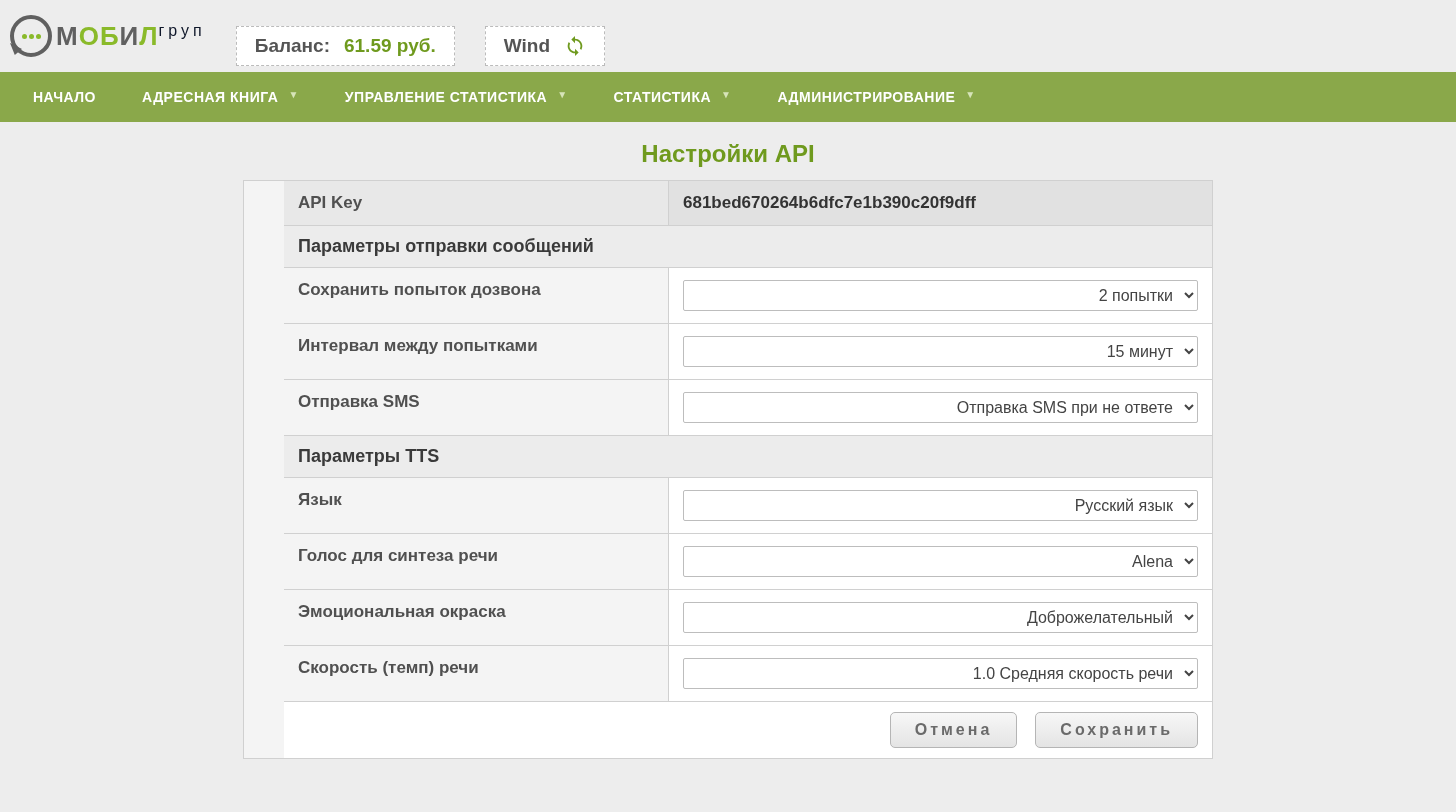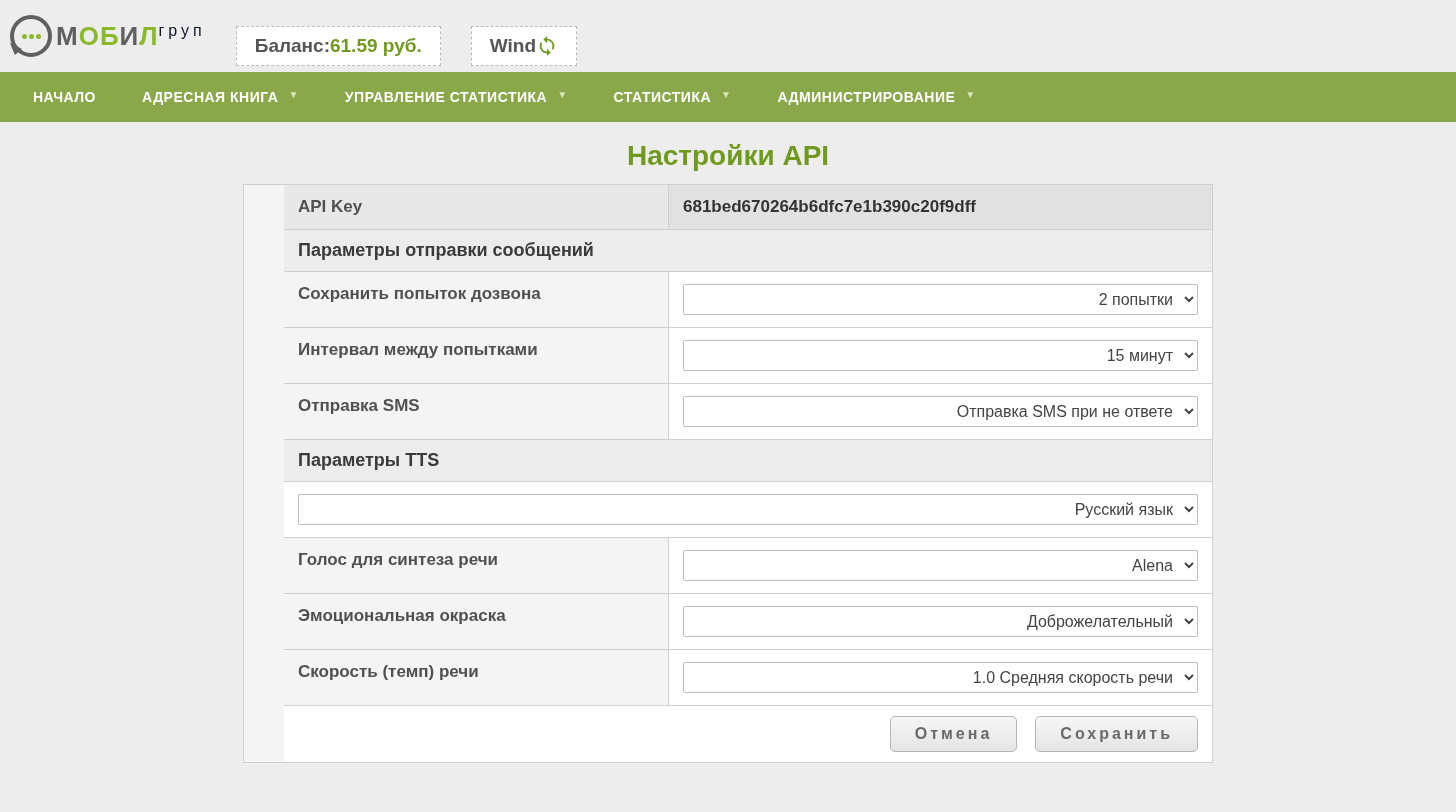--- a/index.html
+++ b/index.html
@@ -46,21 +46,21 @@
     .logo-grup { font-size: 16px; color: #0f172a; font-weight: normal; letter-spacing: 4px; text-align: right; }
     .balance-box, .wind-box {
       border: 1px dashed #bbb;
       background: #fff;
       padding: 8px 18px;
       font-size: 19px;
       font-weight: bold;
       color: #555;
       display: flex;
       align-items: center;
-      gap: 0;
+      gap: 14px;
       margin-top: 20px;
     }
     .balance-amount { color: #6f9a1e; }
     .refresh-icon {
       width: 22px; height: 22px;
       display: inline-block;
     }
     .refresh-icon svg { width: 100%; height: 100%; }
 
     .nav-bar {
@@ -78,21 +78,21 @@
       gap: 10px;
       cursor: pointer;
       letter-spacing: 0.5px;
       border: 1px solid transparent;
     }
     .nav-item .chevron { font-size: 10px; color: #d7e4b9; }
 
     .page-title {
       text-align: center;
       color: #6f9a1e;
-      font-size: 28px;
+      font-size: 24px;
       font-weight: bold;
       padding: 18px 0 12px;
     }
 
     .form-table {
       width: 970px;
       margin: 0 auto;
       background: #f4f4f4;
       border: 1px solid #d0d0d0;
       padding-left: 40px;
@@ -248,20 +248,21 @@
     <div class="form-value">
       <select>
         <option>Отправка SMS при не ответе</option>
       </select>
     </div>
   </div>
 
   <div class="section-header">Параметры TTS</div>
 
   <div class="form-row">
+    <div class="form-label">Язык</div>
     <div class="form-value">
       <select>
         <option>Русский язык</option>
       </select>
     </div>
   </div>
 
   <div class="form-row">
     <div class="form-label">Голос для синтеза речи</div>
     <div class="form-value">

